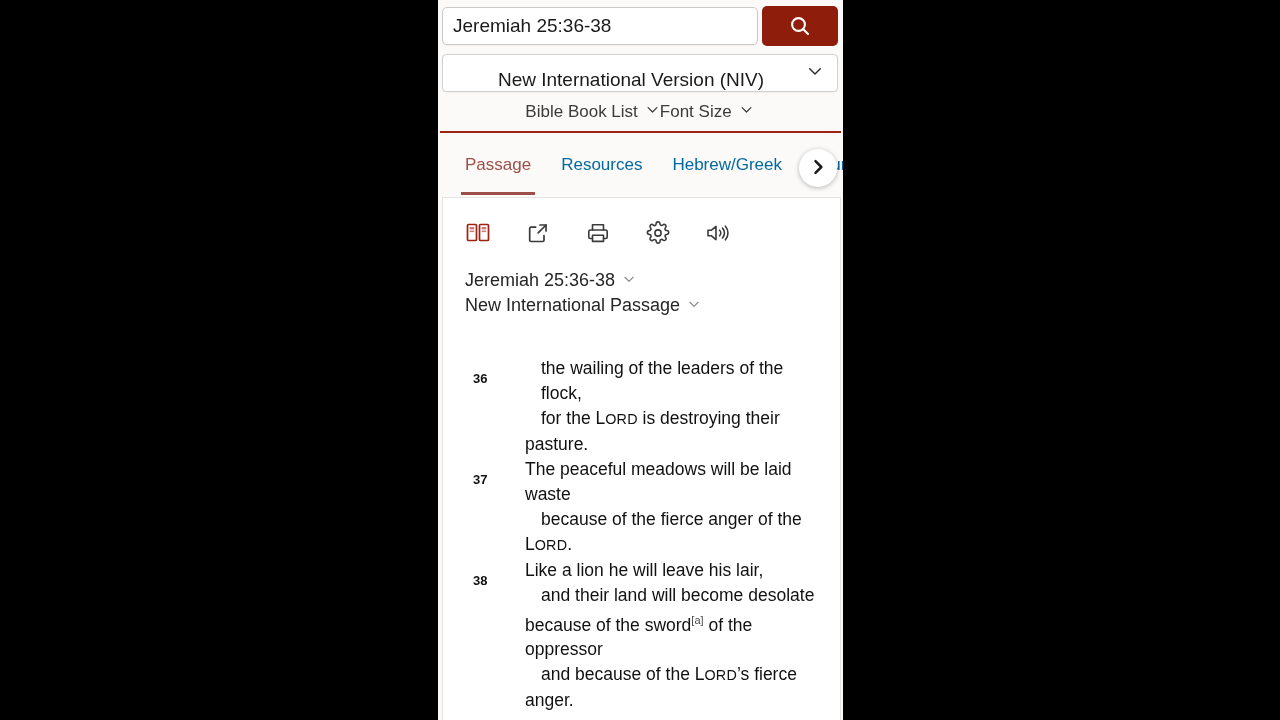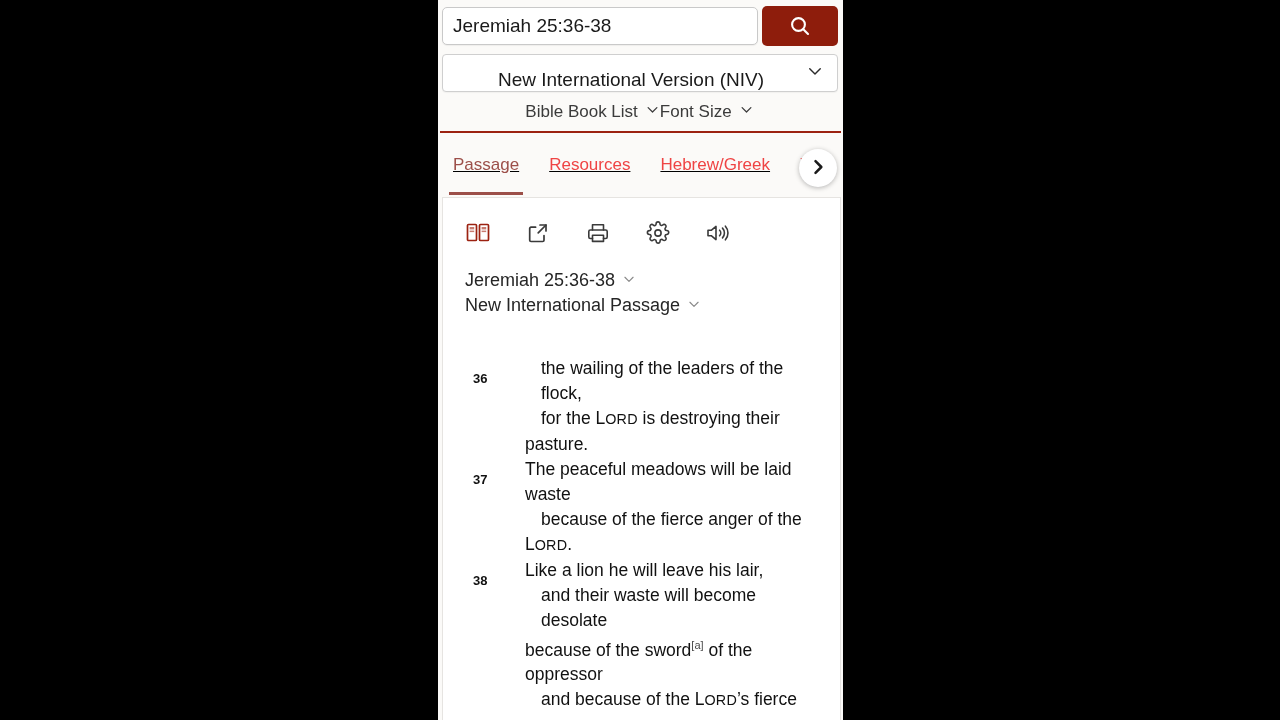--- a/index.html
+++ b/index.html
@@ -116,28 +116,28 @@
   .tabs-wrap {
     position: relative;
     height: 64px;
     background: #fbfaf8;
     overflow: hidden;
   }
   .tabs {
     display: flex;
     align-items: flex-start;
     height: 64px;
+    padding-left: 12px;
     gap: 0;
     white-space: nowrap;
-    text-decoration: underline;
   }
   .tab {
     position: relative;
     font-size: 17px;
-    color: #ef4444;
+    color: #0369a1;
     padding: 22px 15px 20px 15px;
     cursor: pointer;
     flex: 0 0 auto;
   }
   .tab.active { color: #9c4f49; }
   .tab.active::after {
     content: "";
     position: absolute;
     left: 11px;
     right: 11px;
@@ -375,21 +375,21 @@
           </div>
           <div class="verse">
             <sup class="verse-num">37</sup>
             <span class="line"><span>The peaceful meadows will be laid waste</span></span>
             <span class="line indent"><span>because of the fierce anger of the</span></span>
             <span class="line"><span><span>L</span><span class="smallcaps">ORD</span></span><span>.</span></span>
           </div>
           <div class="verse">
             <sup class="verse-num">38</sup>
             <span class="line"><span>Like a lion he will leave his lair,</span></span>
-            <span class="line indent"><span>and their waste will become desolate</span></span>
+            <span class="line indent"><span>and their land will become desolate</span></span>
             <span class="line"><span>because of the sword</span><a class="footnote-link">[a]</a><span> of the oppressor</span></span>
             <span class="line indent"><span>and because of the </span><span><span>L</span><span class="smallcaps">ORD</span></span><span>’s fierce</span></span>
             <span class="line"><span>anger.</span></span>
           </div>
         </div>
 
     </div>
 
   </div>
 </div>

